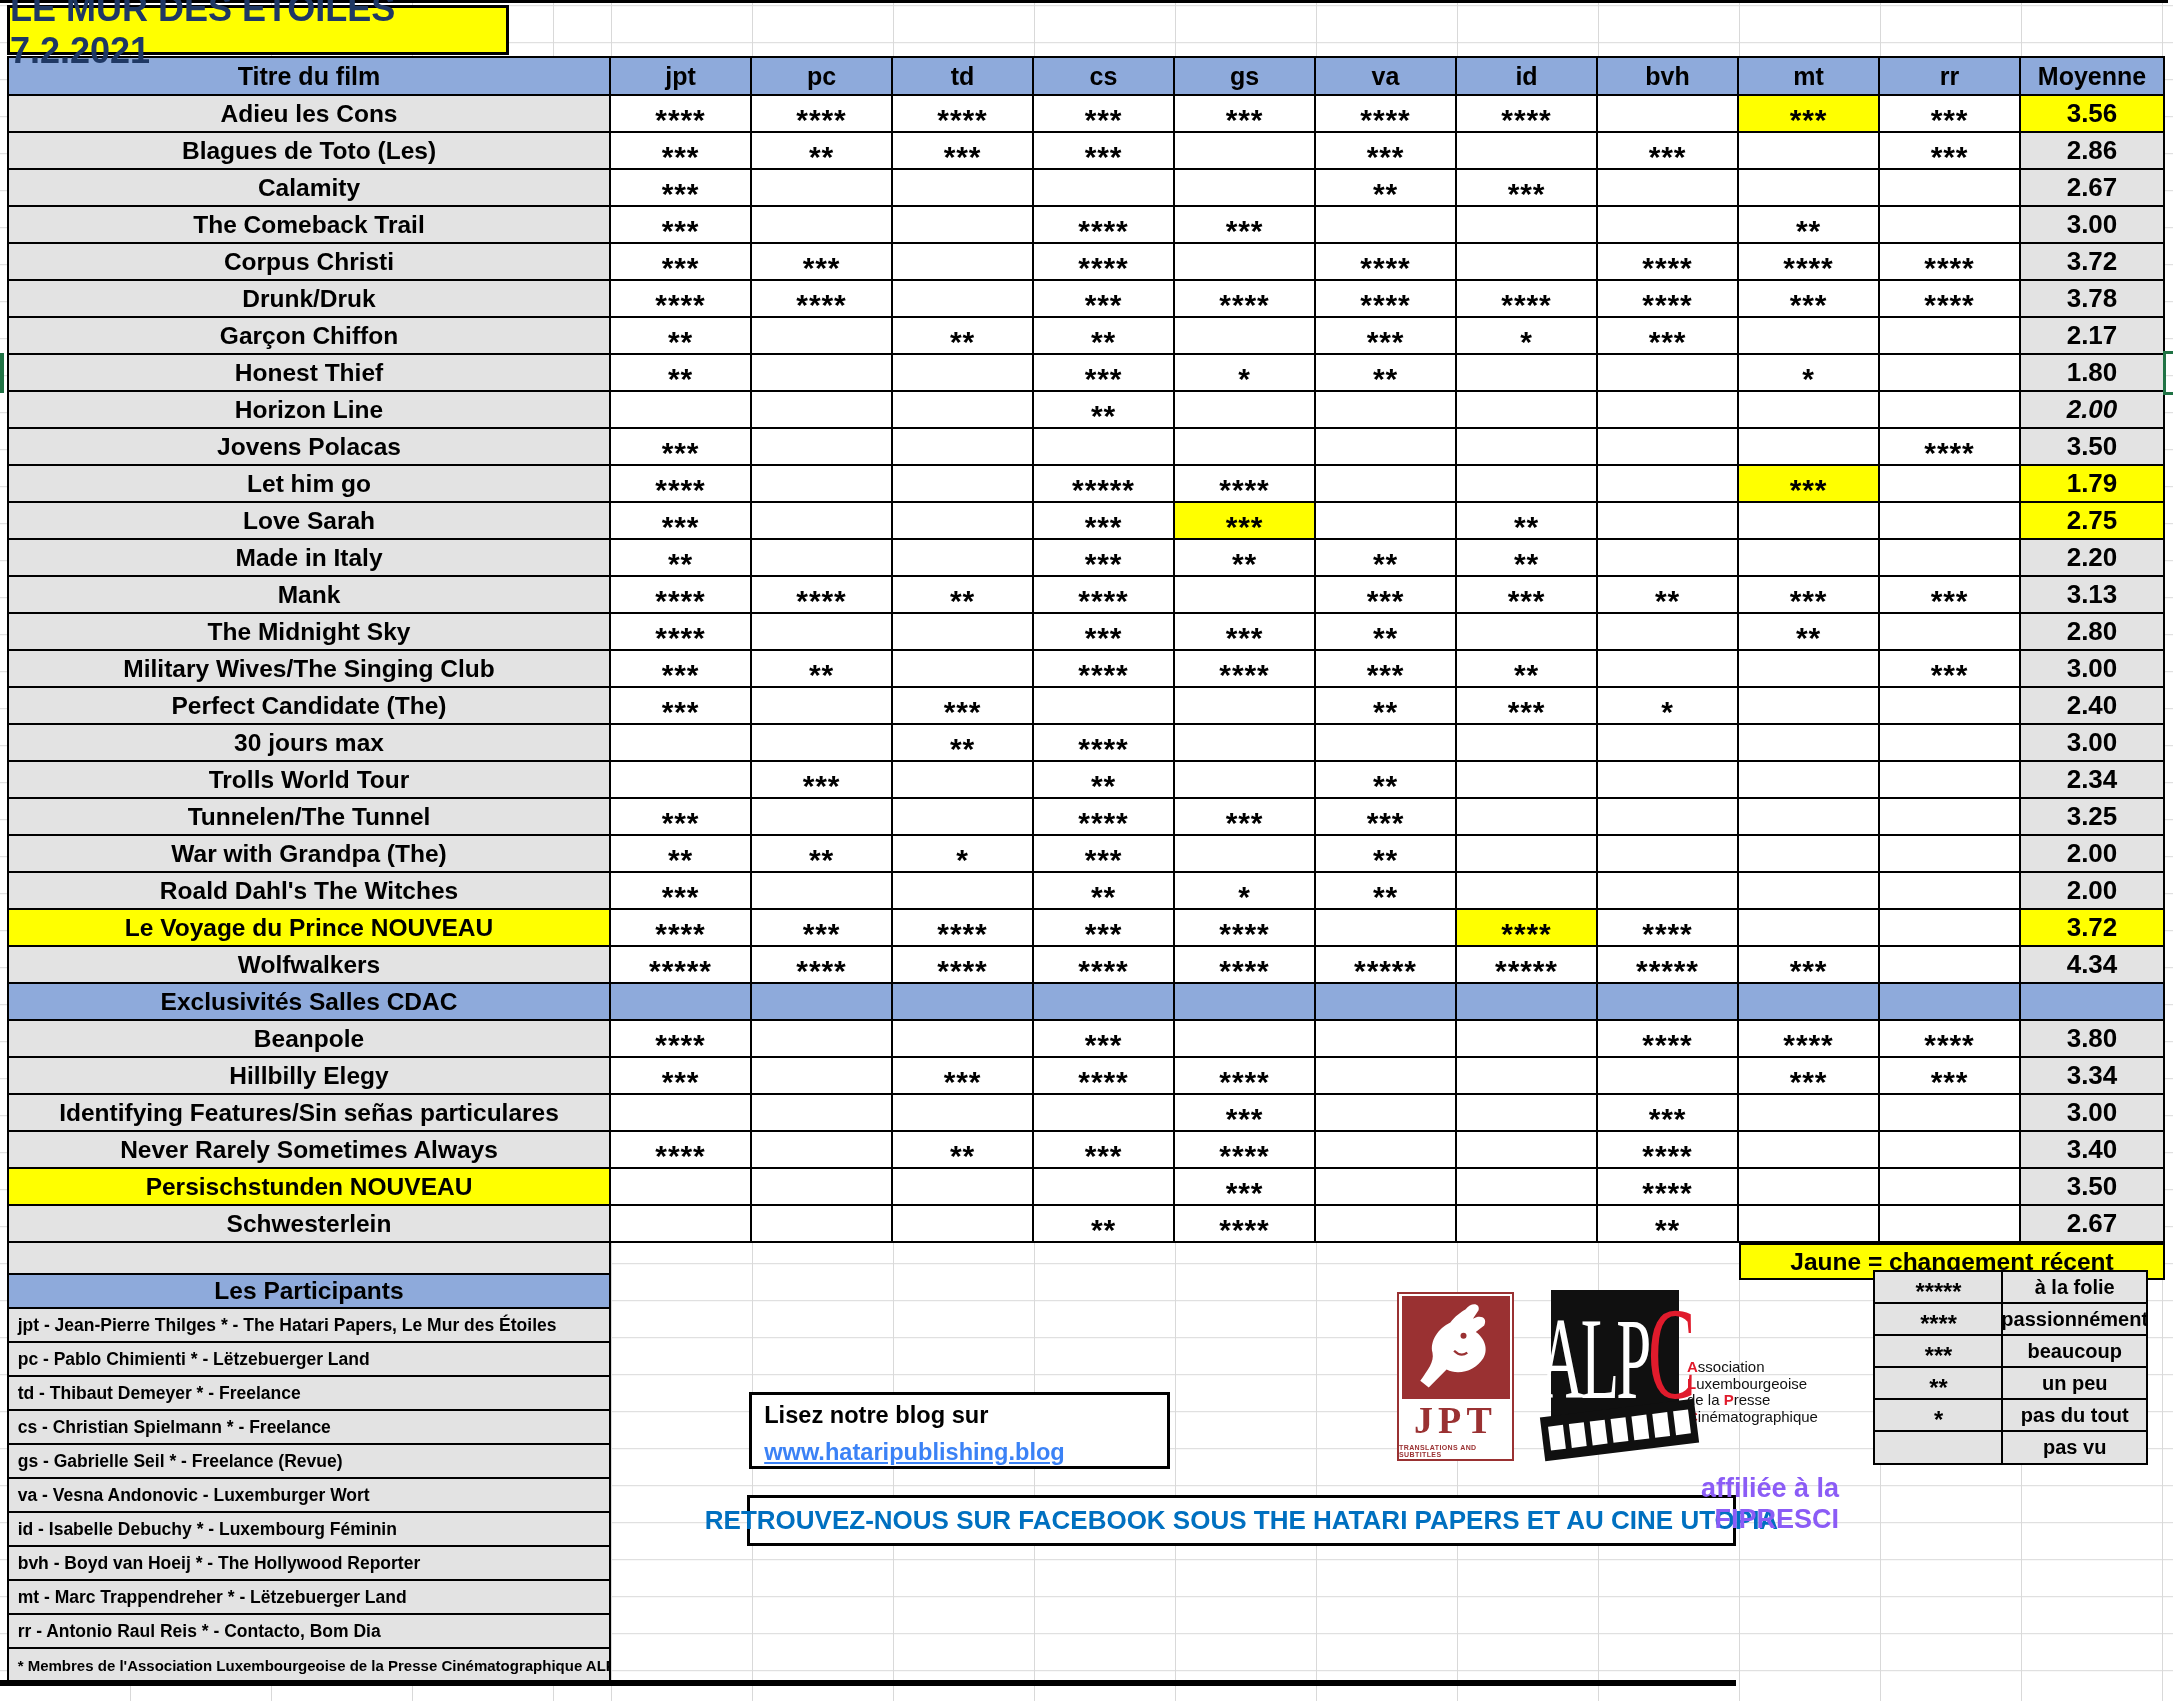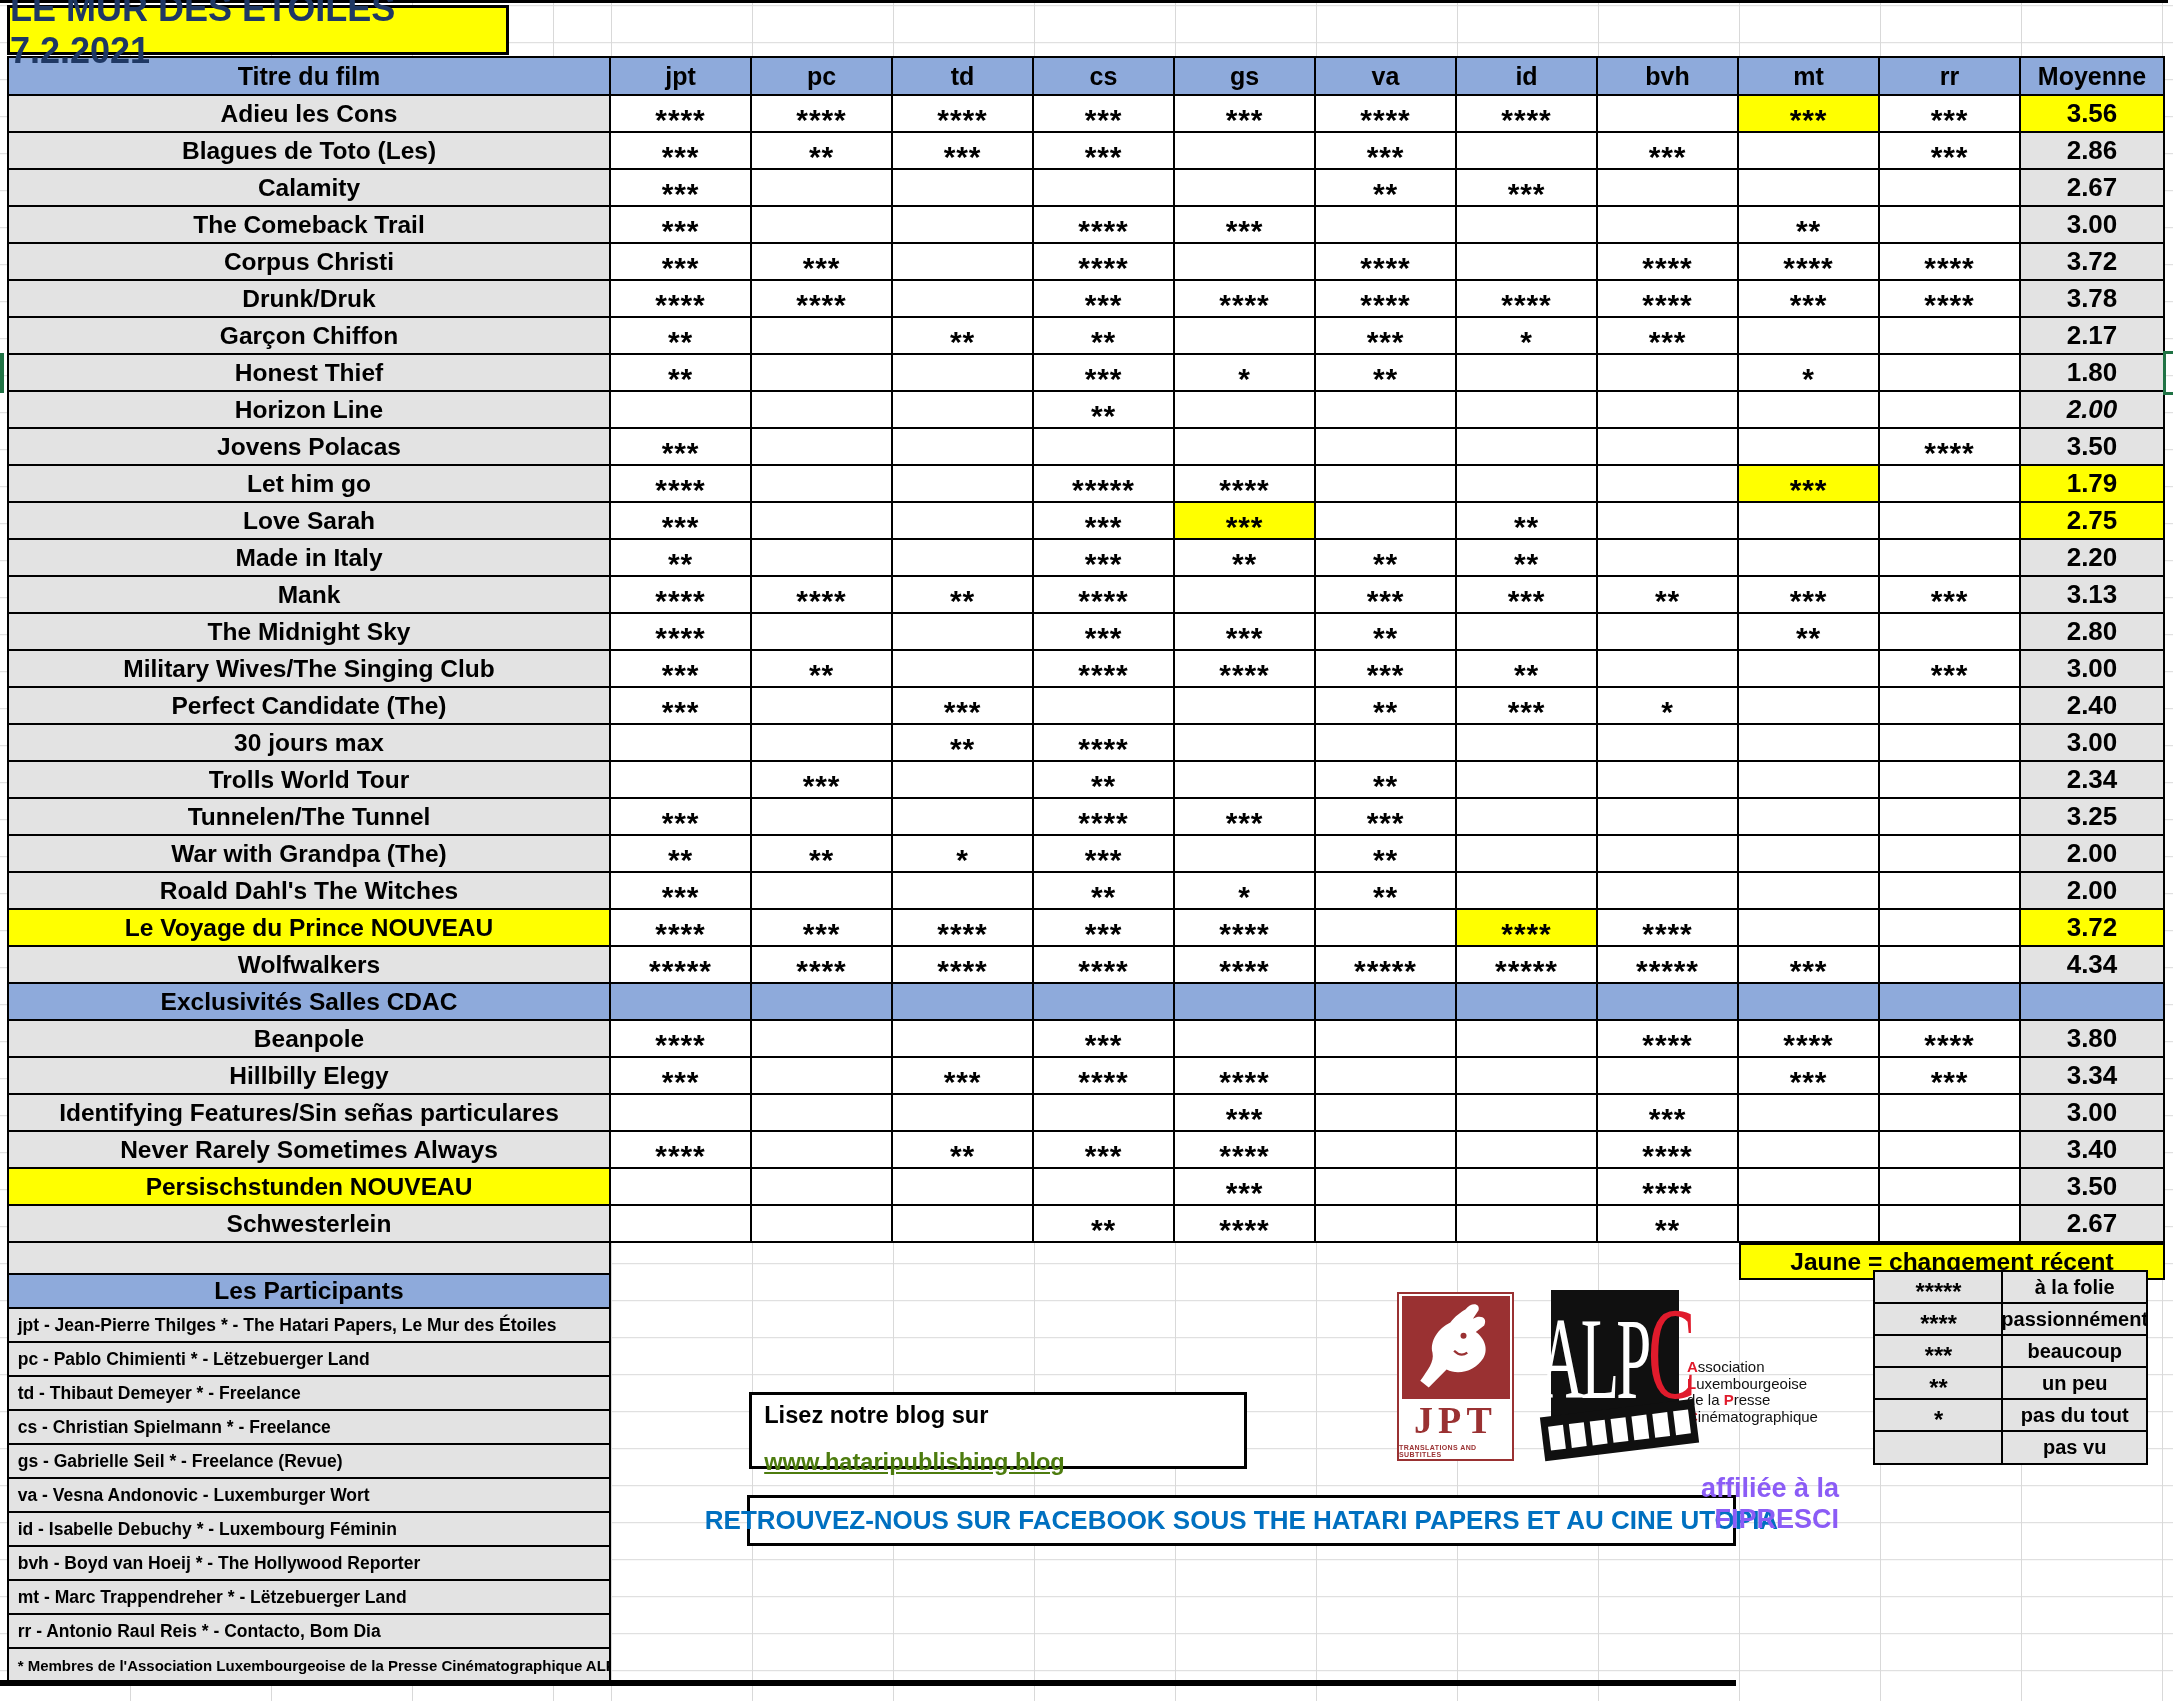--- a/index.html
+++ b/index.html
@@ -46,24 +46,24 @@
   
   .legend{position:absolute;left:1873px;top:1273px;z-index:2;display:grid;
     grid-template-columns:131px 144px;grid-auto-rows:32px;}
   .lcell{box-sizing:border-box;background:#E3E3E3;border:2.6px solid #000;margin-top:-2.6px;
     display:flex;align-items:center;justify-content:center;font-weight:bold;overflow:hidden;}
   .lstars{font-size:23.6px;}
   .lstars span{transform:translateY(5.2px);display:inline-block;}
   .llabel{font-size:20px;margin-left:-2.6px;}
 
   
-  .blogbox{position:absolute;left:749px;top:1392px;width:498px;height:77px;border:3.5px solid #000;
+  .blogbox{position:absolute;left:749px;top:1392px;width:421px;height:77px;border:3.5px solid #000;
     box-sizing:border-box;background:#fff;z-index:2;padding:7px 12.2px;}
   .blogbox .l1{font-weight:bold;font-size:23.6px;color:#000;}
-  .blogbox .l2{font-weight:bold;font-size:23.6px;color:#4d7c0f;text-decoration:underline;margin-top:20px;display:inline-block;cursor:pointer;}
+  .blogbox .l2{font-weight:bold;font-size:23.6px;color:#3b82f6;text-decoration:underline;margin-top:10px;display:inline-block;cursor:pointer;}
 
   
   .fbbar{position:absolute;left:747px;top:1495px;width:989px;height:51px;border:3.5px solid #000;
     box-sizing:border-box;background:#fff;z-index:2;display:flex;align-items:center;justify-content:center;
     font-weight:bold;font-size:26px;color:#0070C0;white-space:nowrap;}
 
   .fipresci{position:absolute;left:1577px;top:1473px;width:262px;text-align:right;z-index:2;
     font-weight:bold;font-size:27px;color:#8b5cf6;}
 
   .bottomline{position:absolute;left:0;top:1680px;width:1736px;height:6.1px;background:#000;z-index:2;}

